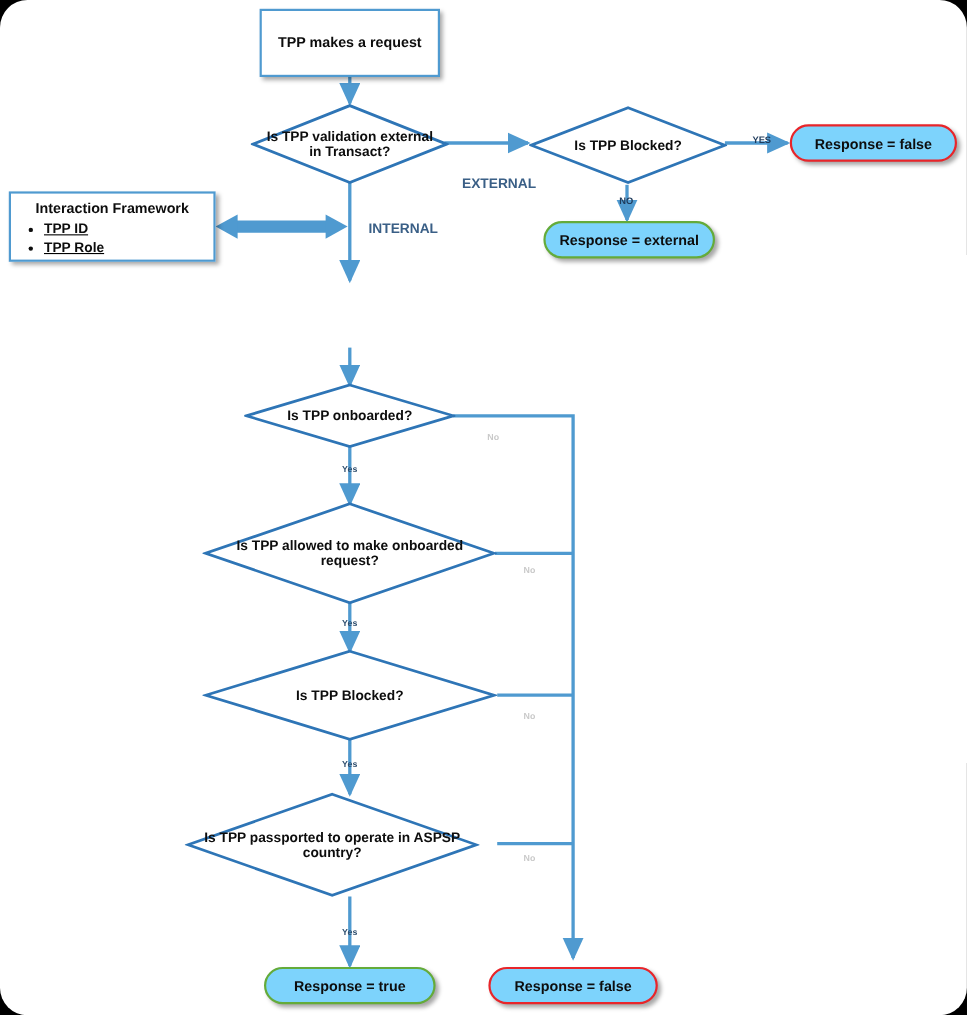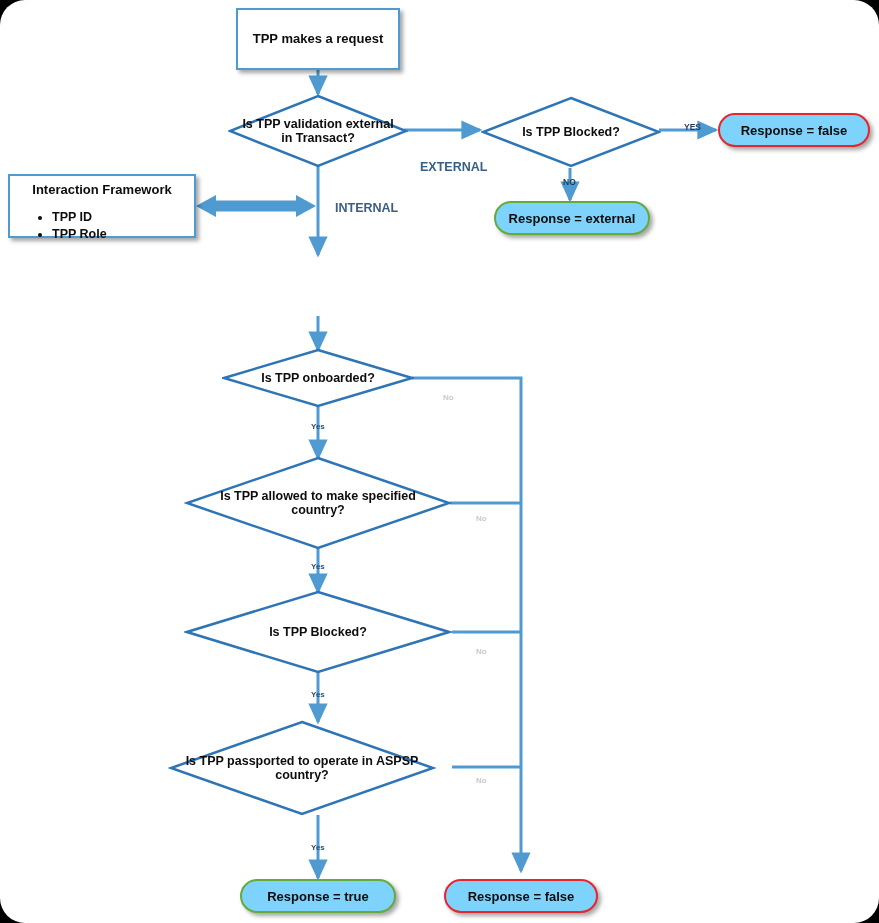--- a/index.html
+++ b/index.html
@@ -91,23 +91,24 @@
     padding: 6px 8px 9px 8px;
   }
   .framework .fw-title {
     font-weight: bold;
     font-size: 13px;
     text-align: center;
     color: #0d0d0d;
     margin-bottom: 3px;
   }
   .framework ul {
-    margin: 12px;
+    margin: 0;
     padding-left: 22px;
     list-style-type: disc;
+    text-decoration: underline;
   }
   .framework li {
     font-weight: bold;
     font-size: 12.5px;
     color: #0d0d0d;
     line-height: 1.35;
   }
   .edge-label {
     position: absolute;
     font-weight: bold;
@@ -211,21 +212,21 @@
     <svg width="192" height="60">
         <polygon points="96,2 190,30 96,58 2,30" fill="#ffffff" stroke="#2e75b6" stroke-width="2.5"></polygon>
       </svg>
     <div class="diamond-label">Is TPP onboarded?</div>
   </div>
 
   <div class="diamond-wrap" style="left:184px; top:456px; width:268px; height:94px;">
     <svg width="268" height="94">
         <polygon points="134,2 265,47 134,92 3,47" fill="#ffffff" stroke="#2e75b6" stroke-width="2.5"></polygon>
       </svg>
-    <div class="diamond-label">Is TPP allowed to make specified country?</div>
+    <div class="diamond-label">Is TPP allowed to make onboarded request?</div>
   </div>
 
   <div class="diamond-wrap" style="left:184px; top:590px; width:268px; height:84px;">
     <svg width="268" height="84">
         <polygon points="134,2 265,42 134,82 3,42" fill="#ffffff" stroke="#2e75b6" stroke-width="2.5"></polygon>
       </svg>
     <div class="diamond-label">Is TPP Blocked?</div>
   </div>
 
   <div class="diamond-wrap" style="left:168px; top:720px; width:268px; height:96px;">

